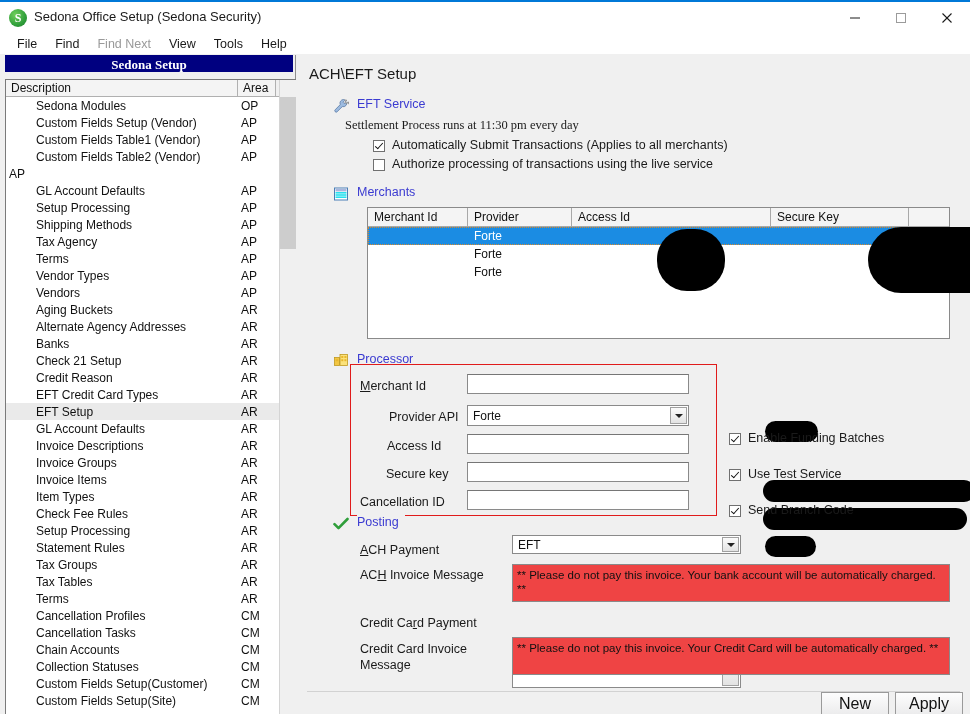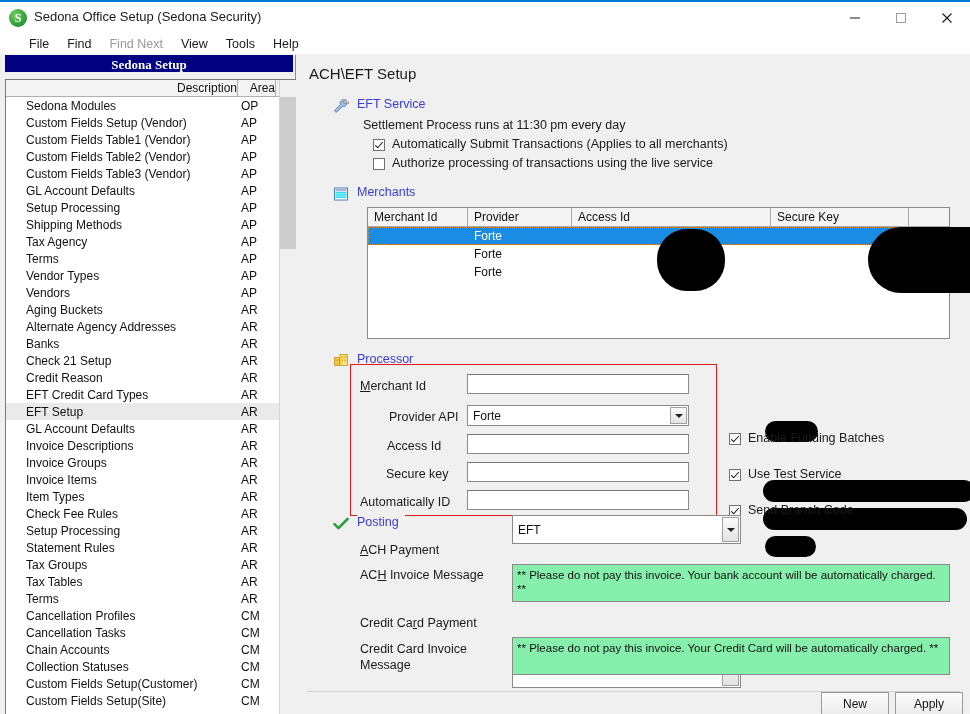--- a/index.html
+++ b/index.html
@@ -48,21 +48,21 @@
     cursor: default;
   }
   .win-btn svg { display: block; }
 
   
   .menubar {
     position: absolute; top: 32px; left: 0;
     width: 970px; height: 20px;
     background: #ffffff;
     display: flex; align-items: center;
-    padding-left: 20px;
+    padding-left: 8px;
     box-sizing: border-box;
   }
   .menu-item {
     font-size: 12.5px; color: #1a1a1a;
     padding: 0 9px;
     white-space: nowrap;
     cursor: default;
   }
   .menu-item.disabled { color: #9a9a9a; }
 
@@ -94,21 +94,20 @@
     border-right: none;
     box-sizing: border-box;
     overflow: hidden;
   }
   .list-head {
     display: flex;
     height: 17px;
     background: #0369a1;
     border-bottom: 1px solid #b0b0b0;
     box-sizing: border-box;
-    text-align: right;
   }
   .lh-cell {
     font-size: 12px; color: #111;
     line-height: 16px;
     box-sizing: border-box;
     border-right: 1px solid #b0b0b0;
     padding-left: 5px;
     background: #f4f4f4;
   }
   .lh-desc { width: 232px; }
@@ -117,21 +116,21 @@
   .rows { position: relative; }
   .row {
     display: flex;
     height: 17px;
     align-items: center;
     font-size: 12px;
     color: #111;
     cursor: default;
   }
   .row.selected { background: #eaeaea; }
-  .r-desc { width: 232px; padding-left: 20px; box-sizing: border-box; white-space: nowrap; }
+  .r-desc { width: 232px; padding-left: 30px; box-sizing: border-box; white-space: nowrap; }
   .r-area { width: 38px; padding-left: 3px; box-sizing: border-box; }
 
   
   .sb-scroll {
     position: absolute; right: 0; top: 0;
     width: 17px; height: 100%;
     background: #f0f0f0;
     border-left: 1px solid #d4d4d4;
     box-sizing: border-box;
   }
@@ -259,38 +258,38 @@
   }
   .dd-btn i {
     width: 0; height: 0;
     border-left: 4px solid transparent;
     border-right: 4px solid transparent;
     border-top: 4px solid #222;
     display: block;
   }
   .tarea {
     position: absolute;
-    background: #86efac;
+    background: #ef4444;
     border: 1px solid #8a8a8a;
     box-sizing: border-box;
     font-size: 11.5px;
     color: #111;
     padding: 3px 4px;
     line-height: 14px;
     overflow: hidden;
   }
 
   
   .btn {
     position: absolute;
     height: 23px;
     background: linear-gradient(#fdfdfd, #ececed);
     border: 1px solid #9a9a9a;
     box-sizing: border-box;
-    font-size: 12px;
+    font-size: 16px;
     color: #111;
     display: flex; align-items: center; justify-content: center;
     cursor: default;
   }
   .sep-line {
     position: absolute; left: 0; right: 0; height: 1px; background: #d2d2d2;
   }
 </style>
 </head>
 <body>
@@ -354,21 +353,20 @@
           </div>
           <div class="row">
             <div class="r-desc">Custom Fields Table1 (Vendor)</div>
             <div class="r-area">AP</div>
           </div>
           <div class="row">
             <div class="r-desc">Custom Fields Table2 (Vendor)</div>
             <div class="r-area">AP</div>
           </div>
           <div class="row">
-            <div class="r-desc">Custom Fields Table3 (Vendor)</div>
             <div class="r-area">AP</div>
           </div>
           <div class="row">
             <div class="r-desc">GL Account Defaults</div>
             <div class="r-area">AP</div>
           </div>
           <div class="row">
             <div class="r-desc">Setup Processing</div>
             <div class="r-area">AP</div>
           </div>
@@ -504,21 +502,21 @@
       <div class="grp-head">
         <div class="grp-ico">
           <svg width="16" height="16" viewBox="0 0 16 16">
             <path d="M10.5 1.5 a3.6 3.6 0 0 0 -3.2 5.1 L2.2 11.7 a1.4 1.4 0 0 0 2 2 l5.1 -5.1 a3.6 3.6 0 0 0 4.3 -4.8 l-2 2 -1.6 -1.6 2 -2 a3.6 3.6 0 0 0 -1.5 -0.7 z" fill="#9dbbe0" stroke="#5a7ba6" stroke-width="0.8"></path>
             <path d="M11.4 1.9 l2.4 0.3 -2 2 1.6 1.6 2-2 0.3 2.4" fill="#b9b9b9" stroke="#7d7d7d" stroke-width="0.7"></path>
           </svg>
         </div>
         <div class="grp-rule"></div>
         <div class="grp-label">EFT Service</div>
       </div>
-      <div class="small-txt" style="margin-left:30px; margin-top:3px;">Settlement Process runs at 11:30 pm every day</div>
+      <div class="small-txt" style="margin-left:12px; margin-top:3px;font-family:Liberation Serif, serif;">Settlement Process runs at 11:30 pm every day</div>
       <div class="cbrow" style="margin-left:40px;">
         <div class="cbox checked"></div>
         <div class="cb-label">Automatically Submit Transactions (Applies to all merchants)</div>
       </div>
       <div class="cbrow" style="margin-left:40px;">
         <div class="cbox"></div>
         <div class="cb-label">Authorize processing of transactions using the live service</div>
       </div>
     </div>
 
@@ -604,21 +602,21 @@
           <i></i>
         </span>
     </div>
 
     <div class="fld-label" style="left:90px; top:384px;">Access Id</div>
     <div class="tbox" style="left:170px; top:379px; width:222px; height:20px;"></div>
 
     <div class="fld-label" style="left:89px; top:412px;">Secure key</div>
     <div class="tbox" style="left:170px; top:407px; width:222px; height:20px;"></div>
 
-    <div class="fld-label" style="left:63px; top:440px;">Automatically ID</div>
+    <div class="fld-label" style="left:63px; top:440px;">Cancellation ID</div>
     <div class="tbox" style="left:170px; top:435px; width:222px; height:20px;"></div>
 
     <div class="blob" style="left:468px; top:366px; width:53px; height:21px; border-radius:12px;"></div>
     <div class="blob" style="left:466px; top:425px; width:212px; height:22px; border-radius:12px;"></div>
     <div class="blob" style="left:466px; top:453px; width:204px; height:22px; border-radius:12px;"></div>
     <div class="blob" style="left:468px; top:481px; width:51px; height:21px; border-radius:12px;"></div>
 
     <div class="cbrow" style="position:absolute; left:432px; top:376px; margin:0;">
       <div class="cbox checked"></div>
       <div class="cb-label">Enable Funding Batches</div>
@@ -638,21 +636,21 @@
           <svg width="16" height="16" viewBox="0 0 16 16">
             <path d="M1.5 8.2 L5.5 12.2 L14.5 3" fill="none" stroke="#2f9e3a" stroke-width="2.6" stroke-linecap="round" stroke-linejoin="round"></path>
           </svg>
         </div>
         <div class="grp-rule"></div>
         <div class="grp-label">Posting</div>
       </div>
     </div>
 
     <div class="fld-label" style="left:63px; top:488px;"><u>A</u>CH Payment</div>
-    <div class="ddown" style="left:215px; top:460px; width:229px; height:29px;">
+    <div class="ddown" style="left:215px; top:480px; width:229px; height:19px;">
       <span>EFT</span>
       <span class="dd-btn">
           <i></i>
         </span>
     </div>
 
     <div class="fld-label" style="left:63px; top:513px;">AC<u>H</u> Invoice Message</div>
     <div class="tarea" style="left:215px; top:509px; width:438px; height:38px;">** Please do not pay this invoice.  Your bank account will be automatically charged. **</div>
 
     <div class="fld-label" style="left:63px; top:561px;">Credit Ca<u>r</u>d Payment</div>

